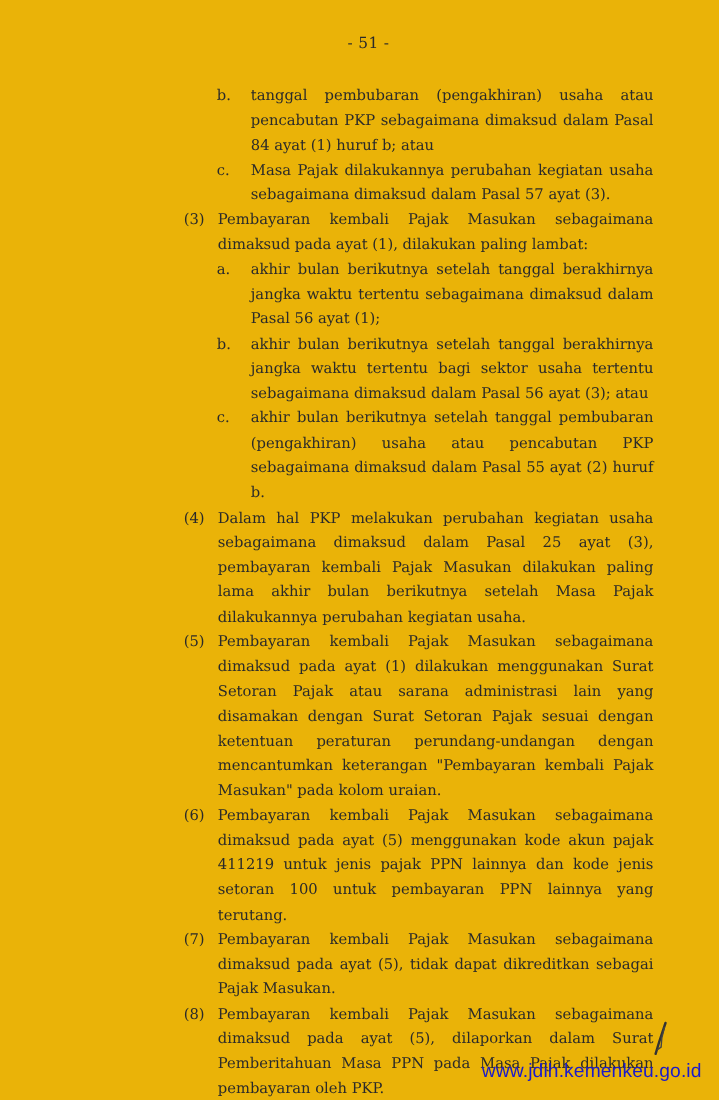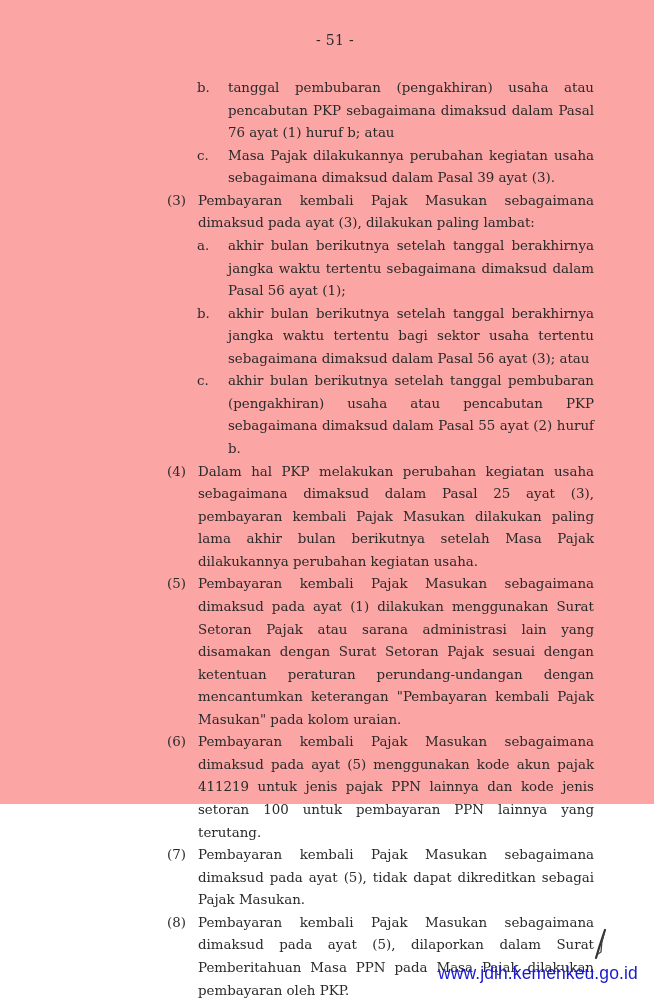--- a/index.html
+++ b/index.html
@@ -1,19 +1,19 @@
 <!DOCTYPE html>
 <html><head>
 <meta charset="utf-8">
 <style>
   html, body { margin: 0; padding: 0; background: #ffffff; }
   body { width: 654px; height: 1000px; position: relative; overflow: hidden; }
   .page {
-    position: absolute; left: 0; top: 0; width: 654px; height: 804px;
-    background: #fca5a5; color: #2a2a2a;
+    position: absolute; left: 0; top: 0; width: 654px; height: 1000px;
+    background: #eab308; color: #2a2a2a;
     font-family: "DejaVu Serif", "Liberation Serif", serif;
   }
   .page-number {
     position: absolute; top: 32px; left: 0; width: 670px; text-align: center;
     font-size: 14px; letter-spacing: 0.3px;
   }
   .body {
     position: absolute; top: 77px; left: 167px; width: 427px;
     font-size: 13.4px; line-height: 22.57px;
   }
@@ -33,30 +33,30 @@
 <body>
 
 <div class="page">
 
   <div class="page-number">- 51 -</div>
 
   <div class="body">
 
     <div class="row sub">
       <div class="num">b.</div>
-      <div class="text">tanggal pembubaran (pengakhiran) usaha atau pencabutan PKP sebagaimana dimaksud dalam Pasal 76 ayat (1) huruf b; atau</div>
+      <div class="text">tanggal pembubaran (pengakhiran) usaha atau pencabutan PKP sebagaimana dimaksud dalam Pasal 84 ayat (1) huruf b; atau</div>
     </div>
     <div class="row sub">
       <div class="num">c.</div>
-      <div class="text">Masa Pajak dilakukannya perubahan kegiatan usaha sebagaimana dimaksud dalam Pasal 39 ayat (3).</div>
+      <div class="text">Masa Pajak dilakukannya perubahan kegiatan usaha sebagaimana dimaksud dalam Pasal 57 ayat (3).</div>
     </div>
 
     <div class="row">
       <div class="num">(3)</div>
-      <div class="text">Pembayaran kembali Pajak Masukan sebagaimana dimaksud pada ayat (3), dilakukan paling lambat:</div>
+      <div class="text">Pembayaran kembali Pajak Masukan sebagaimana dimaksud pada ayat (1), dilakukan paling lambat:</div>
     </div>
     <div class="row sub">
       <div class="num">a.</div>
       <div class="text">akhir bulan berikutnya setelah tanggal berakhirnya jangka waktu tertentu sebagaimana dimaksud dalam Pasal 56 ayat (1);</div>
     </div>
     <div class="row sub">
       <div class="num">b.</div>
       <div class="text">akhir bulan berikutnya setelah tanggal berakhirnya jangka waktu tertentu bagi sektor usaha tertentu sebagaimana dimaksud dalam Pasal 56 ayat (3); atau</div>
     </div>
     <div class="row sub">

